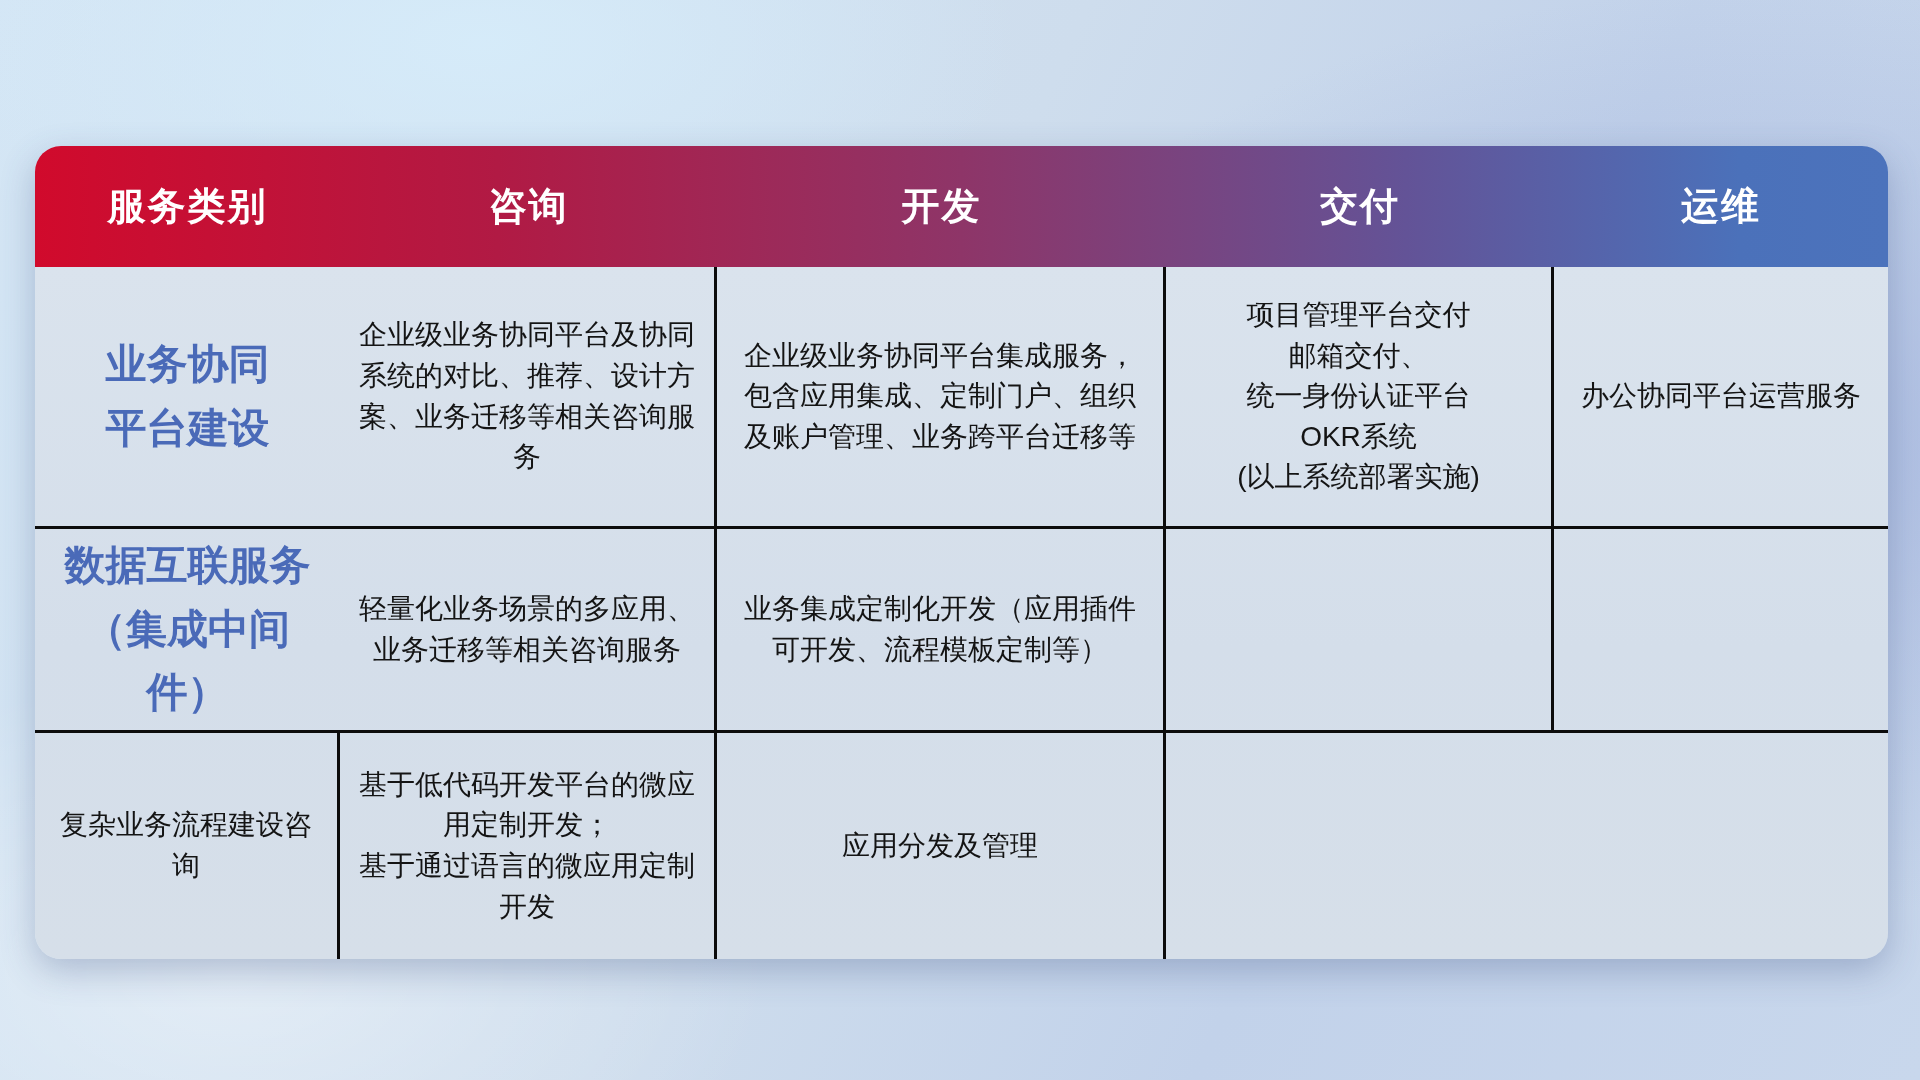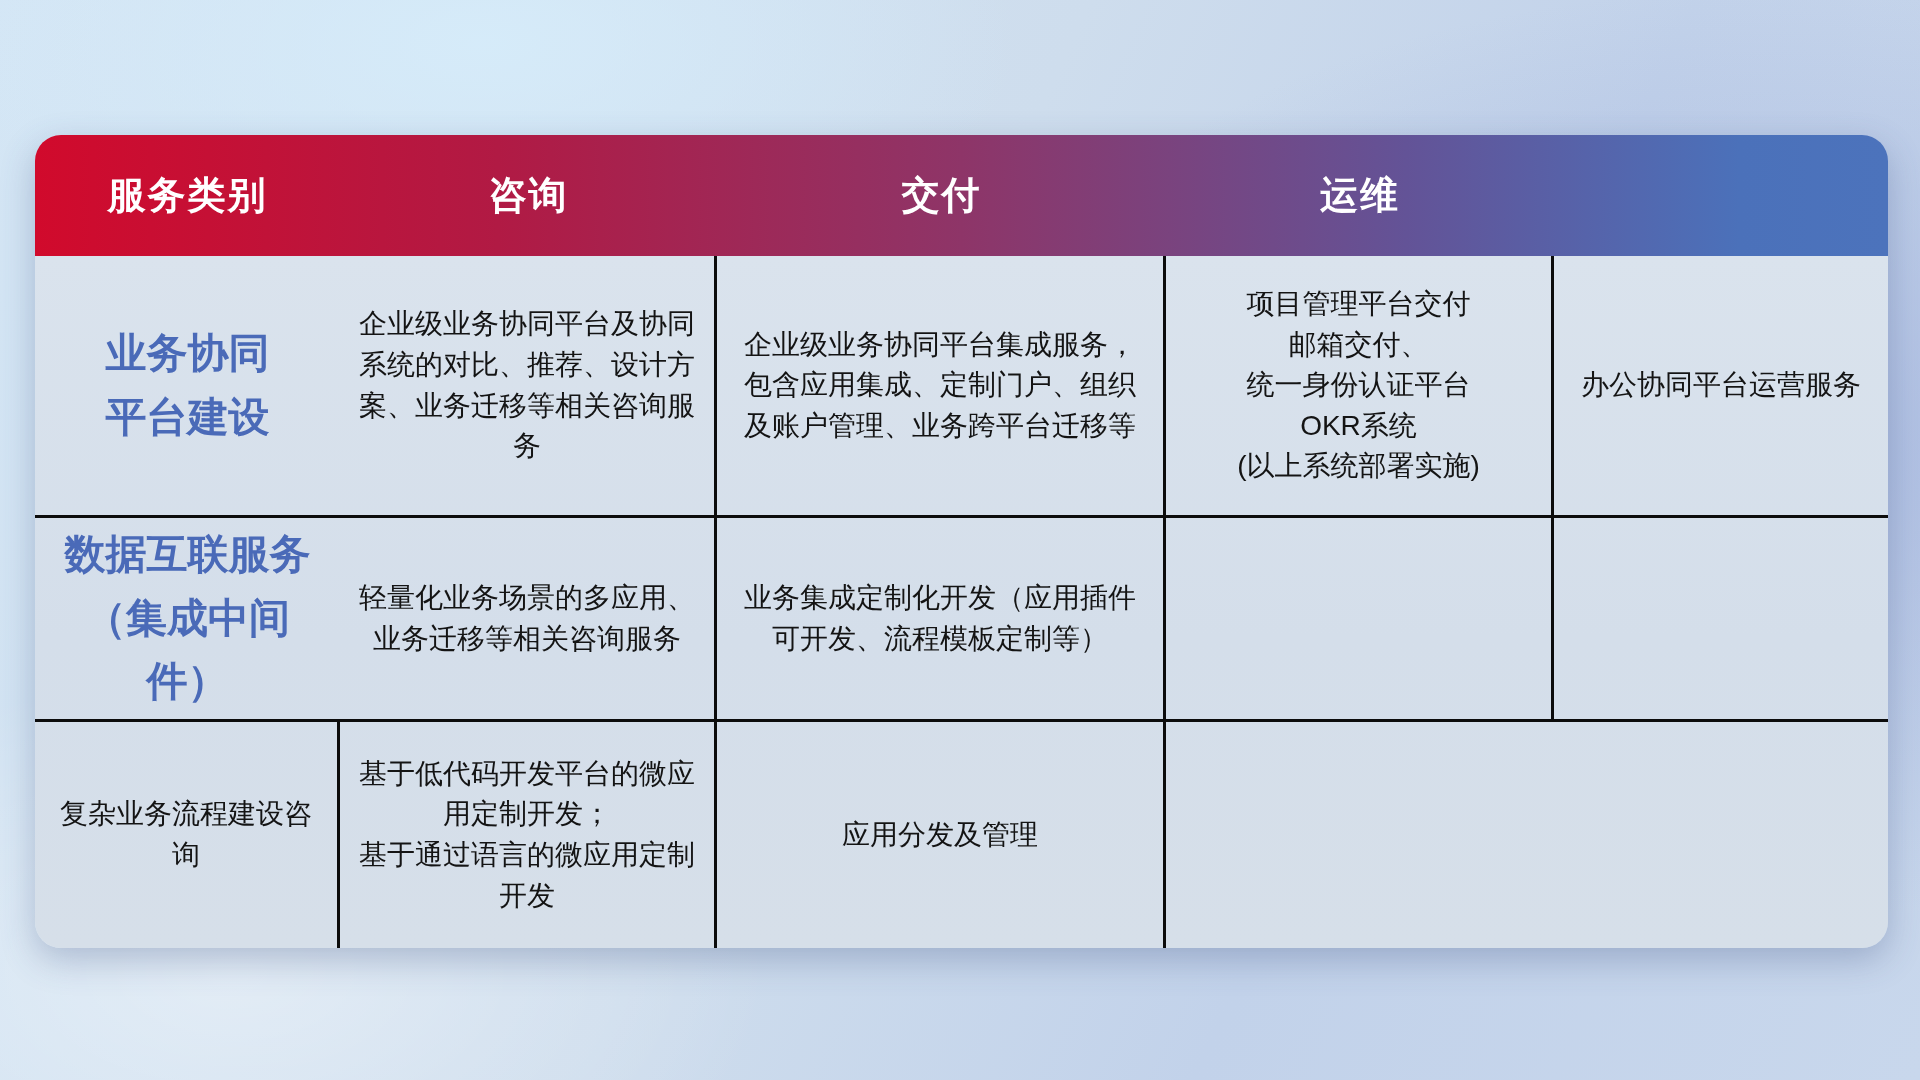--- a/index.html
+++ b/index.html
@@ -9,21 +9,21 @@
   }
   .page{
     position:relative;width:1920px;height:1080px;
     background:
       radial-gradient(900px 500px at 12% 90%, rgba(255,255,255,0.40), transparent 60%),
       radial-gradient(1300px 750px at 92% 42%, rgba(148,165,215,0.50), transparent 62%),
       radial-gradient(900px 420px at 25% 4%, rgba(214,236,250,0.90), transparent 60%),
       linear-gradient(115deg,#d4e6f5 0%,#cedded 45%,#c2d2ea 70%,#c8d7ec 100%);
   }
   .svc-table{
-    position:absolute;left:35px;top:135px;width:1853px;height:813px;
+    position:absolute;left:35px;top:146px;width:1853px;height:813px;
     border-radius:26px;overflow:hidden;
     box-shadow:0 12px 34px rgba(60,80,130,0.30);
   }
   .thead{
     display:grid;
     grid-template-columns:305px 377px 449px 388px 334px;
     height:121px;
     background:linear-gradient(90deg,#d10a2c 0%,#b11a44 25%,#8e3568 50%,#635397 74%,#4b71ba 92%,#4c73bc 100%);
   }
   .hcell{
@@ -54,20 +54,21 @@
 </style>
 </head>
 <body>
 
 <div class="page">
   <div class="svc-table">
 
     <div class="thead">
       <div class="hcell">服务类别</div>
       <div class="hcell">咨询</div>
+      <div class="hcell">开发</div>
       <div class="hcell">交付</div>
       <div class="hcell">运维</div>
     </div>
 
     <div class="tbody">
 
       <div class="cell h-line">
           <span class="cat-text">业务协同
 平台建设</span>
         </div>

